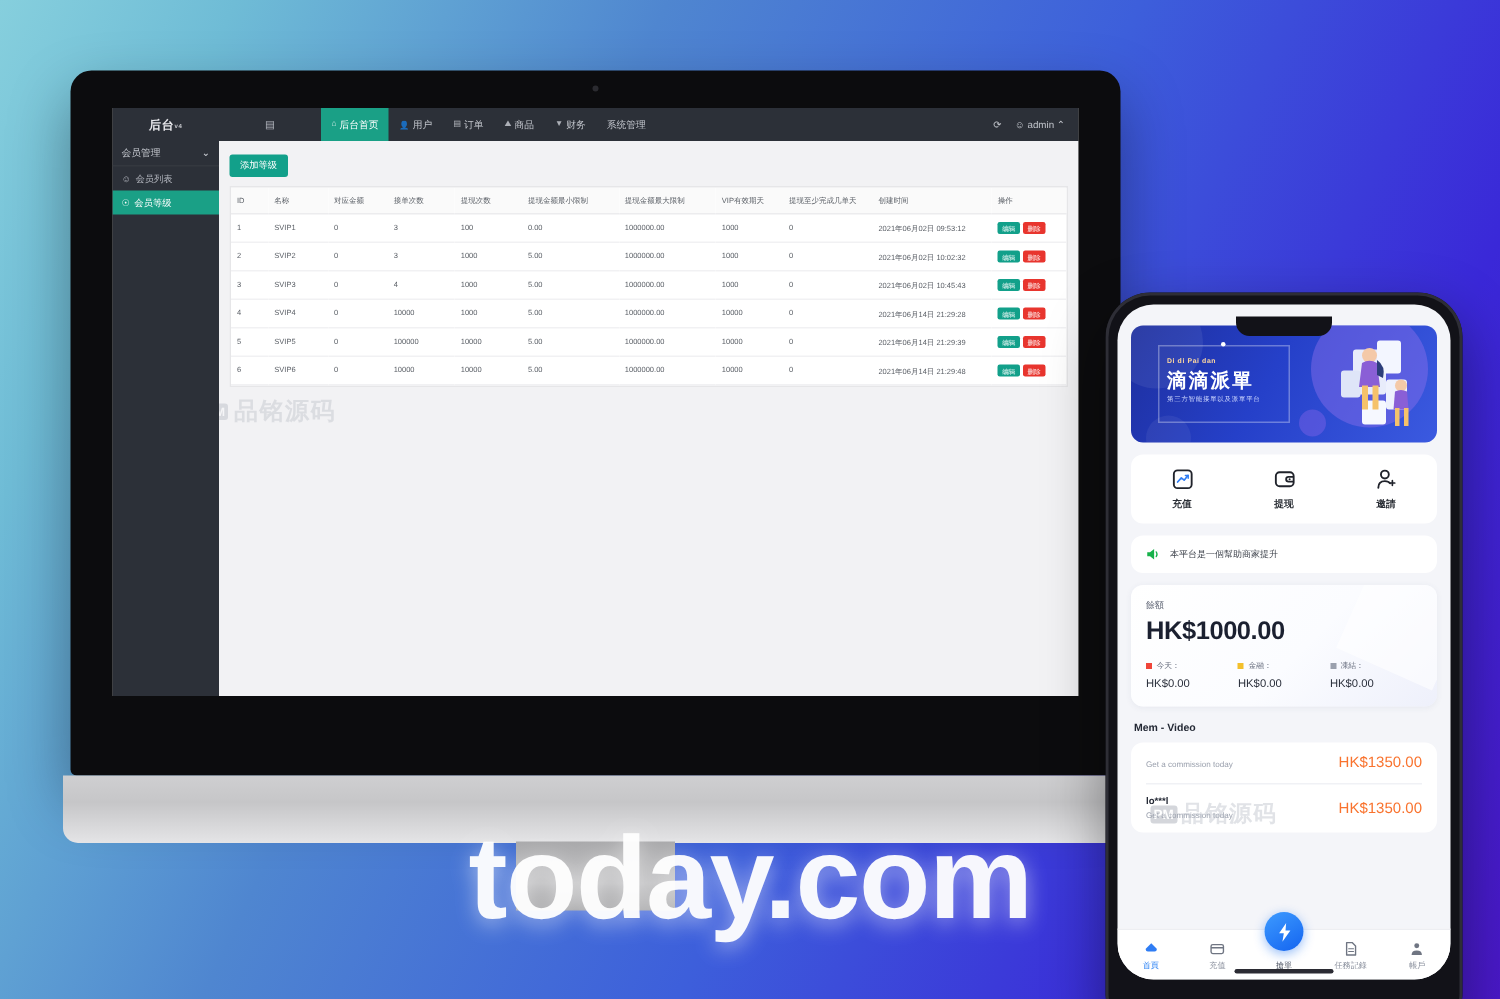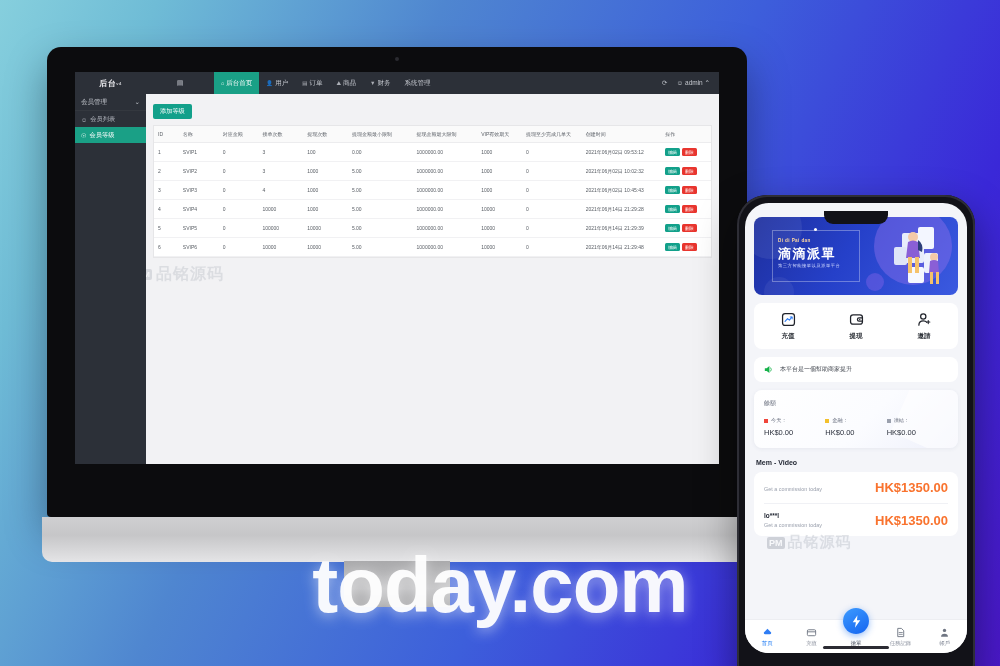--- a/index.html
+++ b/index.html
@@ -130,21 +130,21 @@
   .sq { width:4px; height:4px; display:inline-block; }
   .bal-v { font-size:7.5px; color:#2b303c; margin-top:4px; }
 
   .mem-h { font-size:7px; font-weight:bold; color:#232834; margin:11px 2px 0 2px; }
   .mem-card { background:#fff; border-radius:8px; margin-top:6px; padding:0 10px; }
   .mem-row { padding:8px 0; border-bottom:1px solid #f0f1f5; display:flex; align-items:center;
     justify-content:space-between; }
   .mem-row:last-child { border-bottom:none; }
   .mem-nm { font-size:6.4px; font-weight:bold; color:#232834; }
   .mem-ds { font-size:5.4px; color:#9aa0ad; margin-top:3px; }
-  .mem-amt { font-size:13px; color:#f9732e; font-weight:bold; }
+  .mem-amt { font-size:10px; color:#f9732e; font-weight:normal; }
 
   .tabbar { position:relative; height:34px; background:#fff; border-top:1px solid #edeef2;
     display:flex; align-items:center; flex:0 0 34px; }
   .tab { flex:1; display:flex; flex-direction:column; align-items:center; gap:2px; }
   .tab-lb { font-size:5.4px; color:#8b919e; }
   .tab.active .tab-lb { color:#1f7bf4; }
   .tab.center .tab-lb { color:#4a5160; }
   .tab-fab { position:absolute; left:50%; margin-left:-13px; top:-12px; width:26px; height:26px;
     border-radius:50%; background:linear-gradient(150deg,#3d9bff,#1464f0);
     box-shadow:0 2px 7px rgba(25,110,240,.45); display:flex; align-items:center; justify-content:center; }
@@ -438,20 +438,21 @@
           <svg width="11" height="11" viewBox="0 0 24 24">
             <path d="M4 9 h4 l6 -4.5 v15 L8 15 H4 z" fill="#16b24a"></path>
             <path d="M17 8.5 q2.6 3.5 0 7" stroke="#16b24a" stroke-width="1.8" fill="none" stroke-linecap="round"></path>
           </svg>
           <span class="notice-txt">本平台是一個幫助商家提升</span>
         </div>
 
         <div class="bal">
           <div class="bal-shine"></div>
           <div class="bal-lb">餘額</div>
+          <div class="bal-amt">HK$1000.00</div>
           <div class="bal-row">
             <div class="bal-col">
               <div class="bal-k">
                   <span class="sq" style="background:#f0453a"></span>
                   <span>今天：</span>
                 </div>
               <div class="bal-v">HK$0.00</div>
             </div>
             <div class="bal-col">
               <div class="bal-k">

